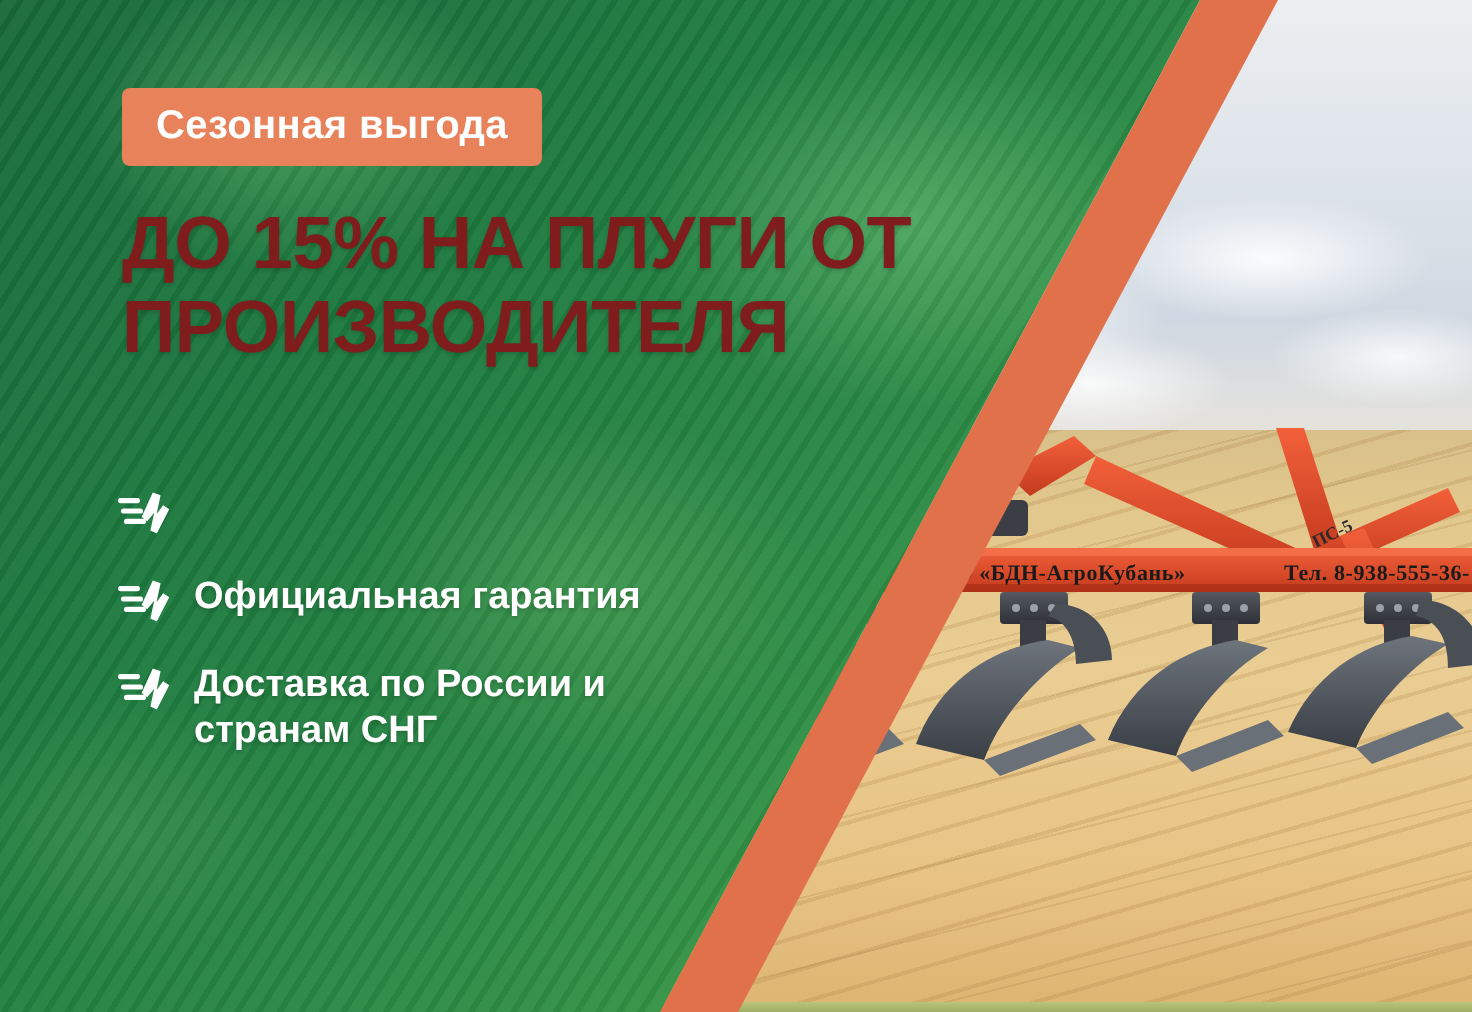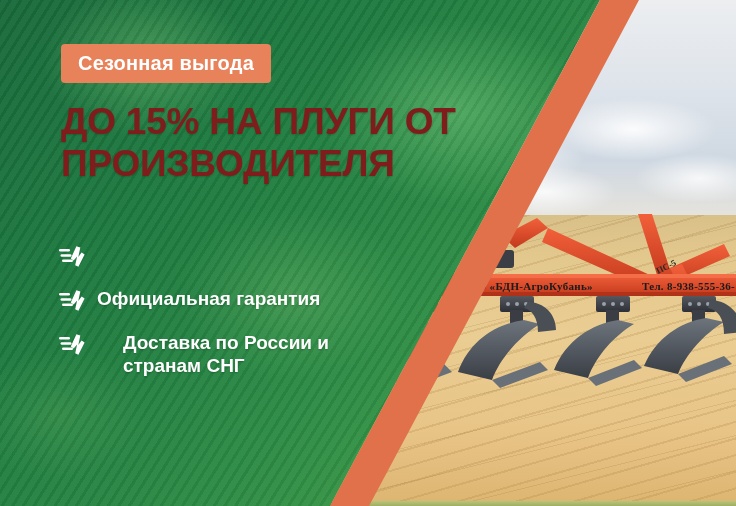--- a/index.html
+++ b/index.html
@@ -93,21 +93,21 @@
     letter-spacing:-.2px;
     text-shadow:0 1px 2px rgba(0,0,0,.18);
   }
 
   .features{position:absolute;left:31px;top:243px;width:400px;}
   .feature{
     display:flex;
     align-items:flex-start;
     margin-bottom:18px;
   }
-  .feature:last-child{margin-bottom:0;gap:26px;}
+  .feature:last-child{margin-bottom:0;}
   .f-icon{
     flex:0 0 auto;
     width:26px;height:24px;
     margin-right:12px;
     margin-top:2px;
   }
   .f-icon svg{display:block;width:26px;height:24px;}
   .f-text{
     color:#fff;
     font-size:19px;

